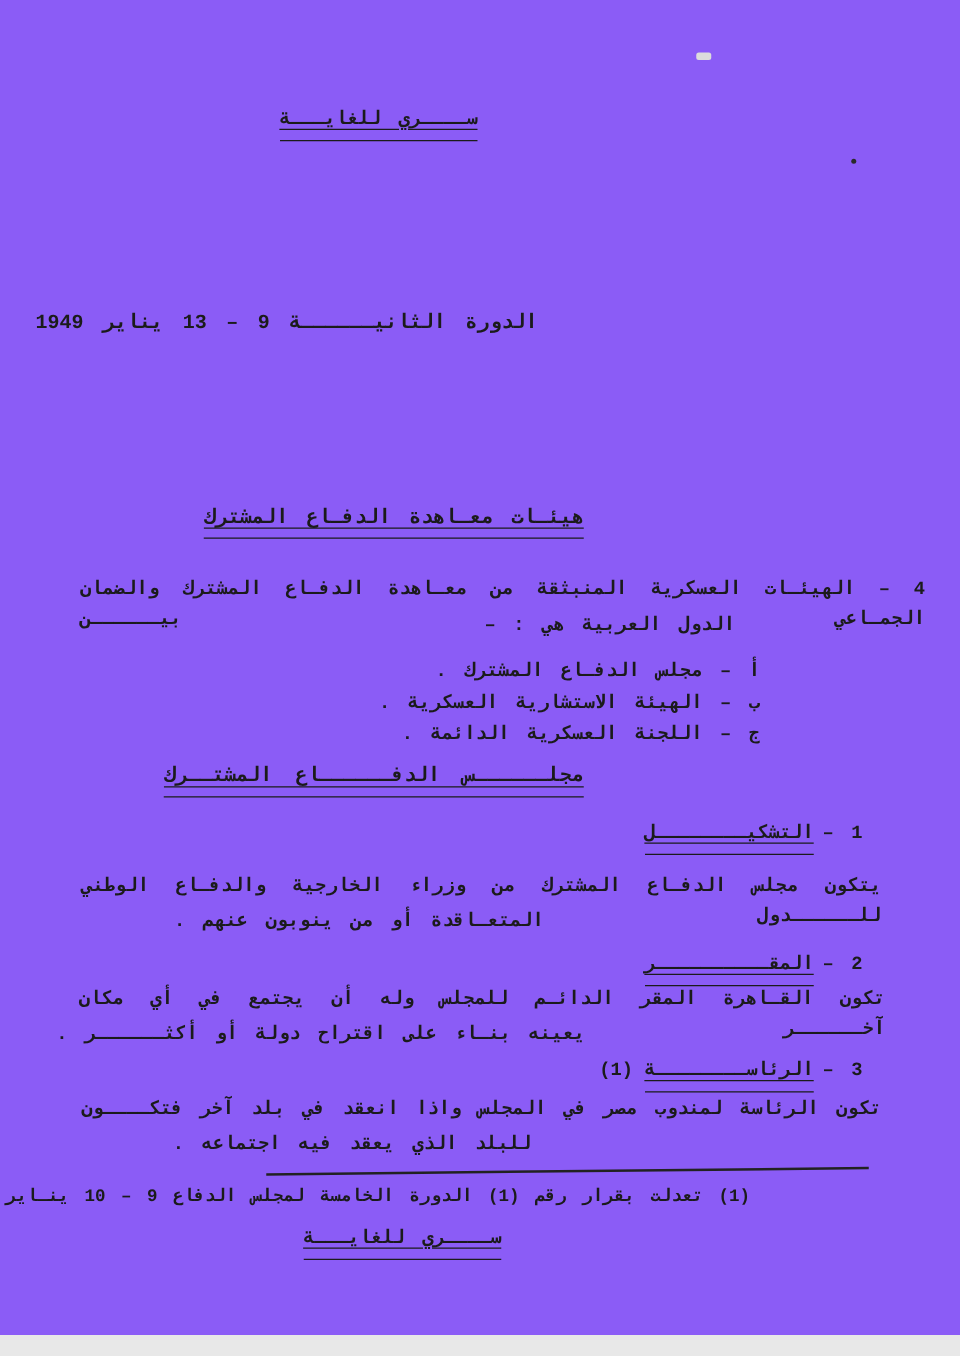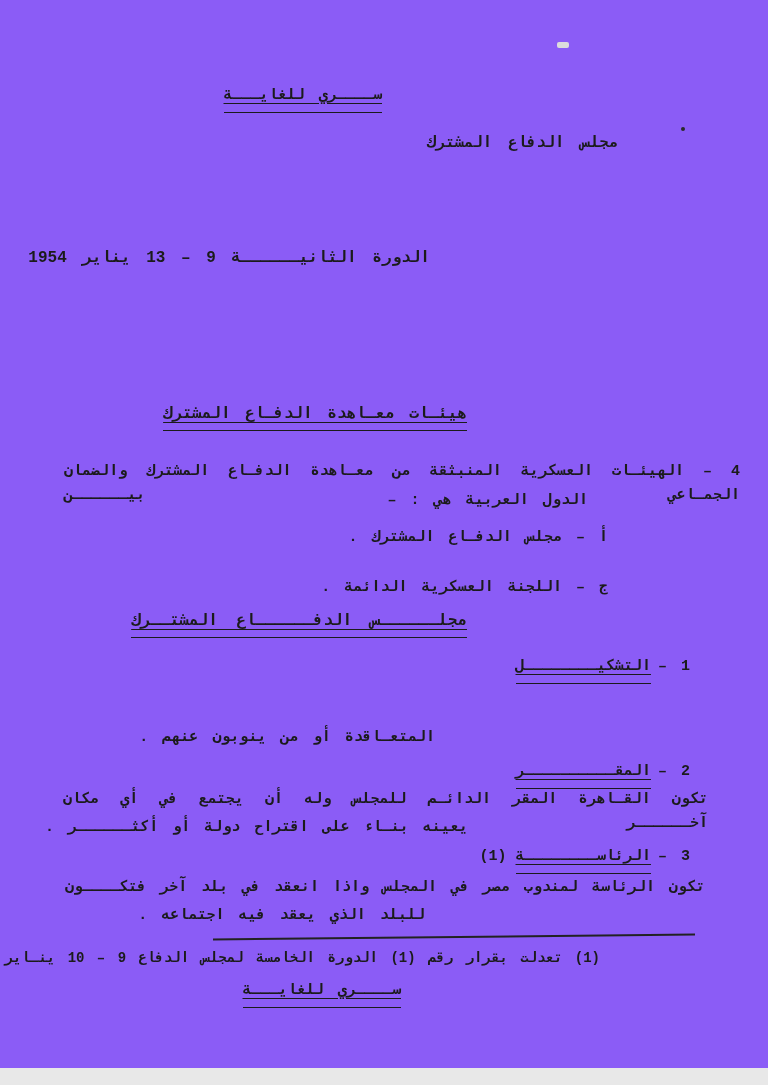--- a/index.html
+++ b/index.html
@@ -65,41 +65,42 @@
 
 <div class="page">
 
   <div class="smudge" style="left:557px; top:42px;"></div>
   <div class="dot" style="left:681px; top:127px;"></div>
 
   <div class="line center" style="left:242px; top:84px; width:140px;">
     <span class="u">ســــري للغايـــة</span>
   </div>
 
-  <div class="line" style="right:150px; top:131px; font-size:15.5px; word-spacing:7px;">مجلس الدفاع المشترك</div>
 
-  <div class="line title" style="right:338px; top:246px;">الدورة الثانيــــــة 9 – 13 يناير 1954</div>
+  <div class="line title" style="right:338px; top:246px;">الدورة الثانيــــــة 9 – 13 يناير 1949</div>
 
   <div class="line heading" style="right:301px; top:402px;">
     <span class="u">هيئـات معـاهدة الدفـاع المشترك</span>
   </div>
 
   <div class="line fill" style="right:28px; top:460px; width:676px;">4 – الهيئـات العسكرية المنبثقة من معـاهدة الدفـاع المشترك والضمان الجمـاعي بيــــــن</div>
   <div class="line" style="right:180px; top:489px;">الدول العربية هي : –</div>
 
   <div class="line" style="right:160px; top:526px;">أ – مجلس الدفـاع المشترك .</div>
+  <div class="line" style="right:160px; top:551px;">ب – الهيئة الاستشارية العسكرية .</div>
   <div class="line" style="right:160px; top:576px;text-align:center;">ج – اللجنة العسكرية الدائمة .</div>
 
   <div class="line heading" style="right:301px; top:609px; word-spacing:9px;">
     <span class="u">مجلــــــس الدفــــــاع المشتــرك</span>
   </div>
 
   <div class="line" style="right:78px; top:655px;">
     <span class="art-num">1 –</span><span class="u">التشكيــــــــل</span>
   </div>
+  <div class="line fill" style="right:63px; top:698px; width:640px;">يتكون مجلس الدفـاع المشترك من وزراء الخارجية والدفـاع الوطني للــــــدول</div>
   <div class="line" style="right:333px; top:726px;">المتعـاقدة أو من ينوبون عنهم .</div>
 
   <div class="line" style="right:78px; top:760px;">
     <span class="art-num">2 –</span><span class="u">المقــــــــــر</span>
   </div>
   <div class="line fill" style="right:60px; top:788px; width:645px;">تكون القـاهرة المقر الدائـم للمجلس وله أن يجتمع في أي مكان آخــــــر</div>
   <div class="line" style="right:300px; top:816px;">يعينه بنـاء على اقتراح دولة أو أكثــــــر .</div>
 
   <div class="line" style="right:78px; top:845px;">
     <span class="art-num">3 –</span><span class="u">الرئاســــــــة</span><span class="art-suffix">(1)</span>

